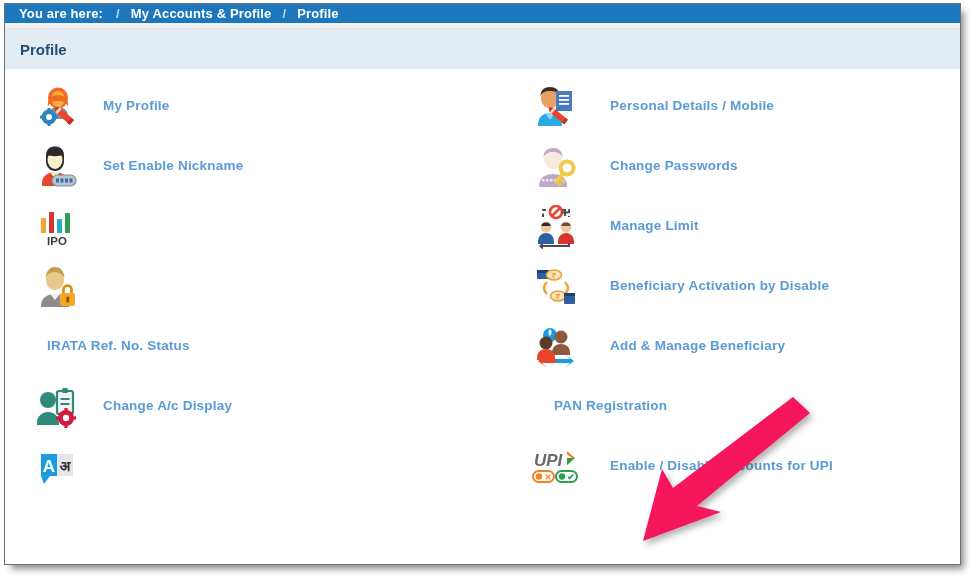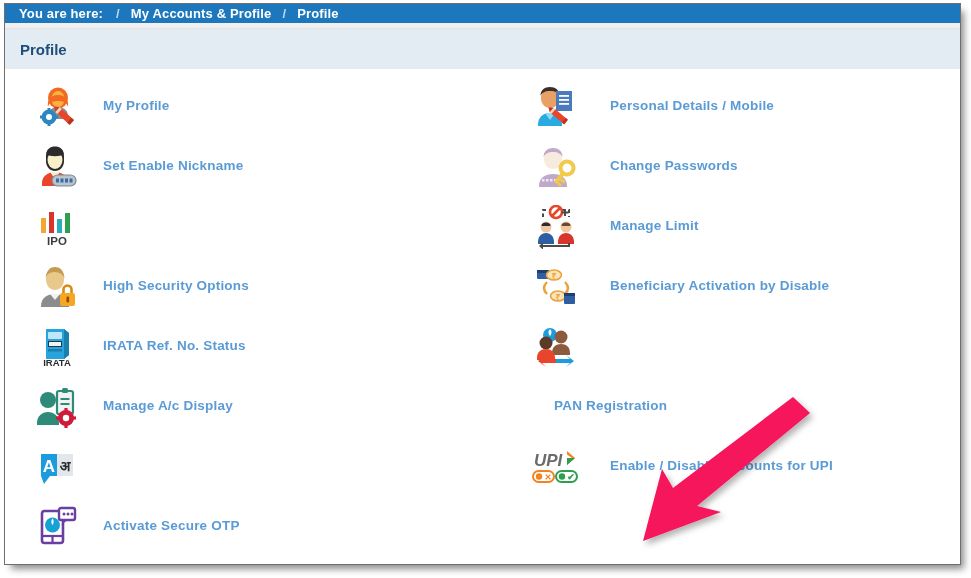--- a/index.html
+++ b/index.html
@@ -228,37 +228,23 @@
             <svg class="ico" width="44" height="44" viewBox="0 0 44 44">
               <path d="M11 14c0-7 4-11 9-11s9 4 9 11c0 7-4 11-9 11s-9-4-9-11z" fill="#E8C98B"></path>
               <path d="M10.5 13c1-8 5-11 9.5-11S29 5 29.5 13c-2-4-5-6-9.5-6s-8 2-9.5 6z" fill="#C59B52"></path>
               <path d="M6 41c0-8 6-12 14-12s14 4 14 12v1H6z" fill="#8C8C8C"></path>
               <path d="M15 29l5 6 5-6z" fill="#F2F2F2"></path>
               <rect x="25" y="28" width="15" height="13" rx="2.2" fill="#F5A623"></rect>
               <path d="M28.5 28v-3.5a4 4 0 018 0V28" fill="none" stroke="#D98B0F" stroke-width="2.6"></path>
               <rect x="31.5" y="31.5" width="2.6" height="6" rx="1.3" fill="#8A4B00"></rect>
             </svg>
           </div>
-          <div class="link-cell">
-            <a class="menu-link" href="#">High Security Options</a>
-          </div>
-        </div>
-
-        <div class="row">
-          <div class="icon-cell">
-            <svg class="ico" width="44" height="44" viewBox="0 0 44 44">
-              <path d="M11 4h18l5 4v22l-5 4H11z" fill="#29A3DC"></path>
-              <path d="M29 4l5 4v22l-5 4z" fill="#1B7FAE"></path>
-              <rect x="13" y="7" width="14" height="7" rx="1" fill="#BFE7F7"></rect>
-              <rect x="13" y="16" width="14" height="6" fill="#1B3A4B"></rect>
-              <rect x="14" y="17" width="12" height="4" fill="#F2F2F2"></rect>
-              <rect x="13" y="24" width="14" height="2.5" fill="#1B7FAE"></rect>
-              <text x="22" y="41" font-family="Liberation Sans, sans-serif" font-size="9.5" font-weight="bold" fill="#2B2B2B" text-anchor="middle">IRATA</text>
-            </svg>
-          </div>
+        </div>
+
+        <div class="row">
           <div class="link-cell">
             <a class="menu-link" href="#">IRATA Ref. No. Status</a>
           </div>
         </div>
 
         <div class="row">
           <div class="icon-cell">
             <svg class="ico" width="44" height="44" viewBox="0 0 44 44">
               <circle cx="13" cy="15" r="8" fill="#2E8B7A"></circle>
               <path d="M2 38c0-7 5-11 11-11s11 4 11 11v2H2z" fill="#2E8B7A"></path>
@@ -274,57 +260,36 @@
                 <g fill="#D01A3C">
                   <rect x="7.4" y="-1" width="3.2" height="4"></rect>
                     <rect x="7.4" y="15" width="3.2" height="4"></rect>
                   <rect x="-1" y="7.4" width="4" height="3.2"></rect>
                     <rect x="15" y="7.4" width="4" height="3.2"></rect>
                 </g>
               </g>
             </svg>
           </div>
           <div class="link-cell">
-            <a class="menu-link" href="#">Manage A/c Display</a>
+            <a class="menu-link" href="#">Change A/c Display</a>
           </div>
         </div>
 
         <div class="row">
           <div class="icon-cell">
             <svg class="ico" width="44" height="44" viewBox="0 0 44 44">
               <rect x="22" y="9" width="16" height="22" fill="#E3E7EB"></rect>
               <path d="M6 9h16v22H6z" fill="#1C9BDE"></path>
               <path d="M6 31h9l-6 8z" fill="#1C9BDE"></path>
               <text x="14" y="27" font-family="Liberation Sans, sans-serif" font-size="17" font-weight="bold" fill="#ffffff" text-anchor="middle">A</text>
               <text x="30" y="26" font-family="Liberation Sans, sans-serif" font-size="14" font-weight="bold" fill="#2B2B2B" text-anchor="middle">अ</text>
             </svg>
           </div>
         </div>
 
-        <div class="row">
-          <div class="icon-cell">
-            <svg class="ico" width="44" height="44" viewBox="0 0 44 44">
-              <rect x="7" y="6" width="21" height="32" rx="2.5" fill="#ffffff" stroke="#6B3FA0" stroke-width="2.6"></rect>
-              <line x1="7" y1="31" x2="28" y2="31" stroke="#6B3FA0" stroke-width="2.2"></line>
-              <line x1="17.5" y1="31" x2="17.5" y2="38" stroke="#6B3FA0" stroke-width="2.2"></line>
-              <circle cx="17.5" cy="20" r="7.5" fill="#17A2D6"></circle>
-              <path d="M17.5 13.5c2 3 1 5 0 6.5-1-1.5-2-3.5 0-6.5z" fill="#ffffff"></path>
-              <rect x="24" y="3" width="16" height="12" rx="2" fill="#ffffff" stroke="#6B3FA0" stroke-width="2.4"></rect>
-              <path d="M28 15l-1.5 5 6-5z" fill="#6B3FA0"></path>
-              <g fill="#6B3FA0">
-                <circle cx="29" cy="9" r="1.5"></circle>
-                  <circle cx="33" cy="9" r="1.5"></circle>
-                  <circle cx="37" cy="9" r="1.5"></circle>
-              </g>
-            </svg>
-          </div>
-          <div class="link-cell">
-            <a class="menu-link" href="#">Activate Secure OTP</a>
-          </div>
-        </div>
       </div>
 
       <div class="col" id="col-right">
 
         <div class="row">
           <div class="icon-cell">
             <svg class="ico" width="44" height="44" viewBox="0 0 44 44">
               <path d="M7 13c0-6 4-10 9-10s9 4 9 10-4 10-9 10-9-4-9-10z" fill="#E8A064"></path>
               <path d="M6.5 11c0-6 4-9 9.5-9s9.5 3 9.5 9c-1-3-4-5-9.5-5S7.5 8 6.5 11z" fill="#3B2E2A"></path>
               <path d="M4 40c0-8 5-12 12-12s12 4 12 12v1H4z" fill="#29ABE2"></path>
@@ -424,20 +389,23 @@
               <circle cx="16" cy="10" r="7" fill="#1C9BDE"></circle>
               <path d="M16 4c2.5 2.5 1.5 5 0 7-1.5-2-2.5-4.5 0-7z" fill="#ffffff"></path>
               <circle cx="27" cy="12" r="6.5" fill="#8C5A3C"></circle>
               <path d="M18 28c0-6 4-9 9-9s9 3 9 9v2H18z" fill="#8C5A3C"></path>
               <circle cx="12" cy="18" r="6.5" fill="#5B3A28"></circle>
               <path d="M3 33c0-6 4-9 9-9s9 3 9 9v2H3z" fill="#E8452C"></path>
               <path d="M22 34h14l-4-4 8 6-8 6 4-4H22z" fill="#1C9BDE"></path>
               <path d="M22 34H8l4-4-8 6 8 6-4-4h14z" fill="#E8452C"></path>
             </svg>
           </div>
+          <div class="link-cell">
+            <a class="menu-link" href="#">Add &amp; Manage Beneficiary</a>
+          </div>
         </div>
 
         <div class="row">
           <div class="link-cell">
             <a class="menu-link" href="#">PAN Registration</a>
           </div>
         </div>
 
         <div class="row">
           <div class="icon-cell">

